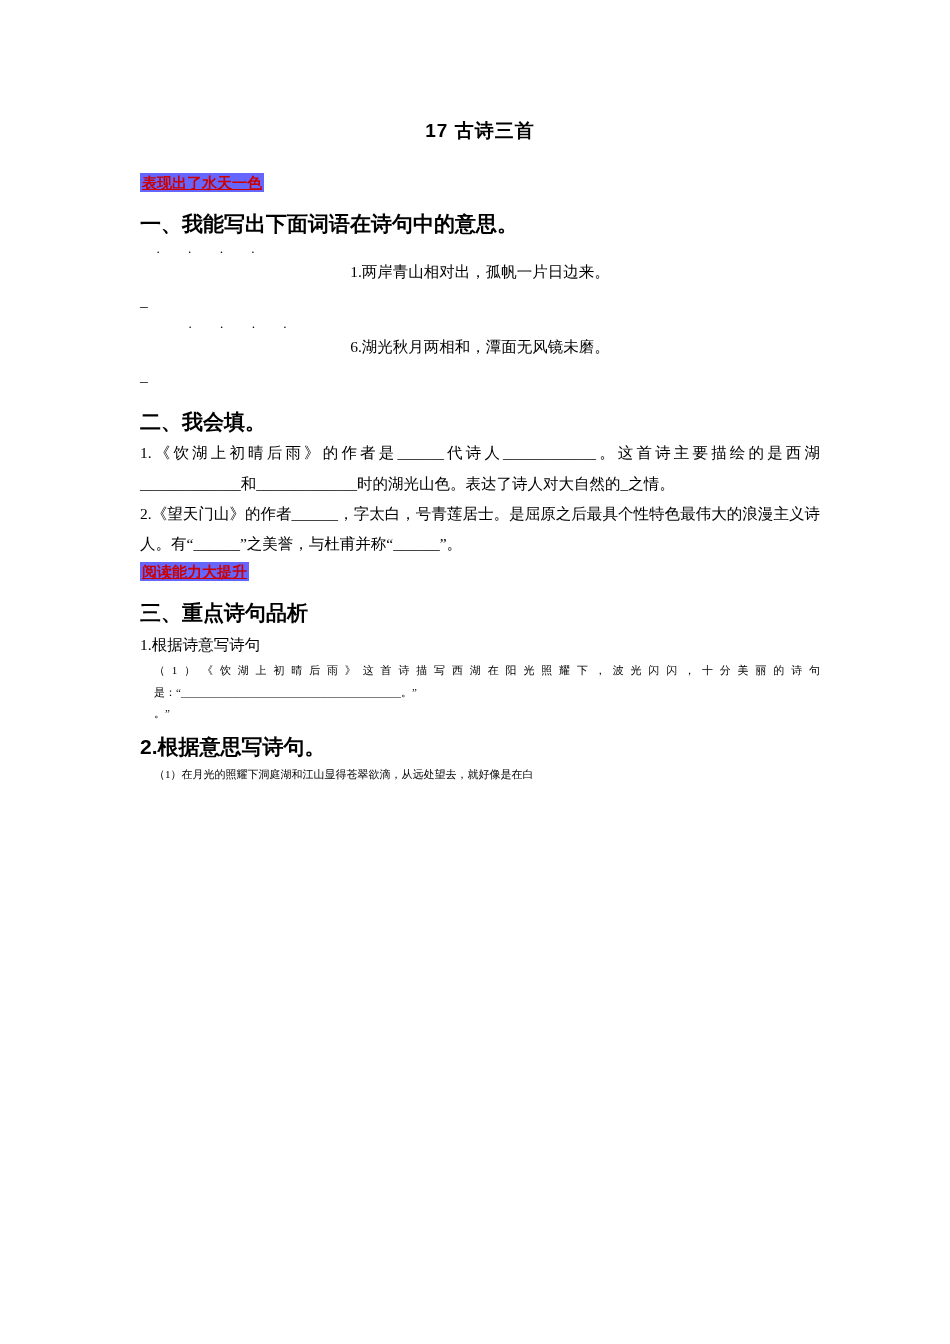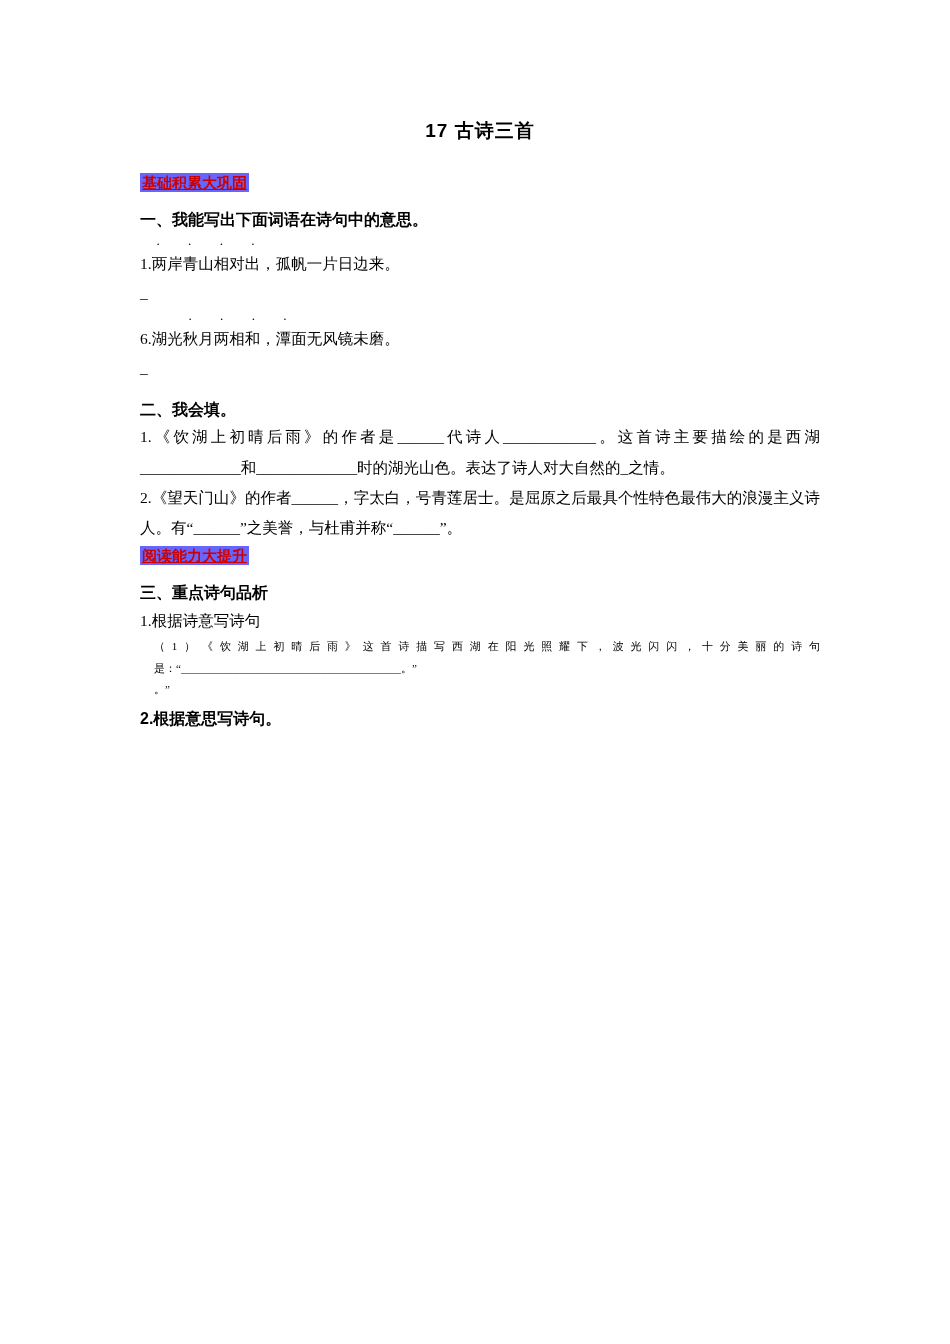--- a/index.html
+++ b/index.html
@@ -56,28 +56,29 @@
     font-family: "Liberation Sans", sans-serif;
   }
   .section-head span {
     background: #6666ff;
     color: #cc0000;
     padding: 1px 2px;
     text-decoration: underline;
   }
   .q-head {
     margin-top: 14px;
-    font-size: 16px;
+    font-size: 21px;
     font-weight: bold;
     font-family: "Liberation Sans", sans-serif;
     line-height: 1.6;
   }
   .line-tight {
     font-size: 15.5px;
     line-height: 1.85;
+    text-align: center;
   }
   .dots {
     font-size: 13px;
     letter-spacing: 12px;
     line-height: 0.7;
     height: 11px;
     margin-left: 16px;
     margin-top: 6px;
   }
   .dots2 {
@@ -107,21 +108,21 @@
 </style>
 </head>
 <body>
 
 <div class="page">
   <div class="content">
 
     <div class="doc-title">17  古诗三首</div>
 
 
-    <div class="section-head"><span>基础积累大巩固</span></div>
+    <div class="section-head"><span>表现出了水天一色</span></div>
 
     <div class="q-head">一、我能写出下面词语在诗句中的意思。</div>
 
     <div class="dots">· · · ·</div>
     <div class="line-tight">1.两岸青山相对出，孤帆一片日边来。</div>
 
     <div class="blankline">_</div>
 
     <div class="dots2">· · · ·</div>
     <div class="line-tight">6.湖光秋月两相和，潭面无风镜未磨。</div>
@@ -135,15 +136,16 @@
 
     <div class="section-head" style="margin-top:4px;"><span>阅读能力大提升</span></div>
 
     <div class="q-head">三、重点诗句品析</div>
 
     <div class="para">1.根据诗意写诗句</div>
     <div class="sub-item">（1）《饮湖上初晴后雨》这首诗描写西湖在阳光照耀下，波光闪闪，十分美丽的诗句是：“________________________________________。”</div>
     <div class="sub-item">。”</div>
 
     <div class="q-head" style="margin-top:6px;">2.根据意思写诗句。</div>
+    <div class="sub-item">（1）在月光的照耀下洞庭湖和江山显得苍翠欲滴，从远处望去，就好像是在白</div>
 
   </div>
 </div>
 
 </body></html>

